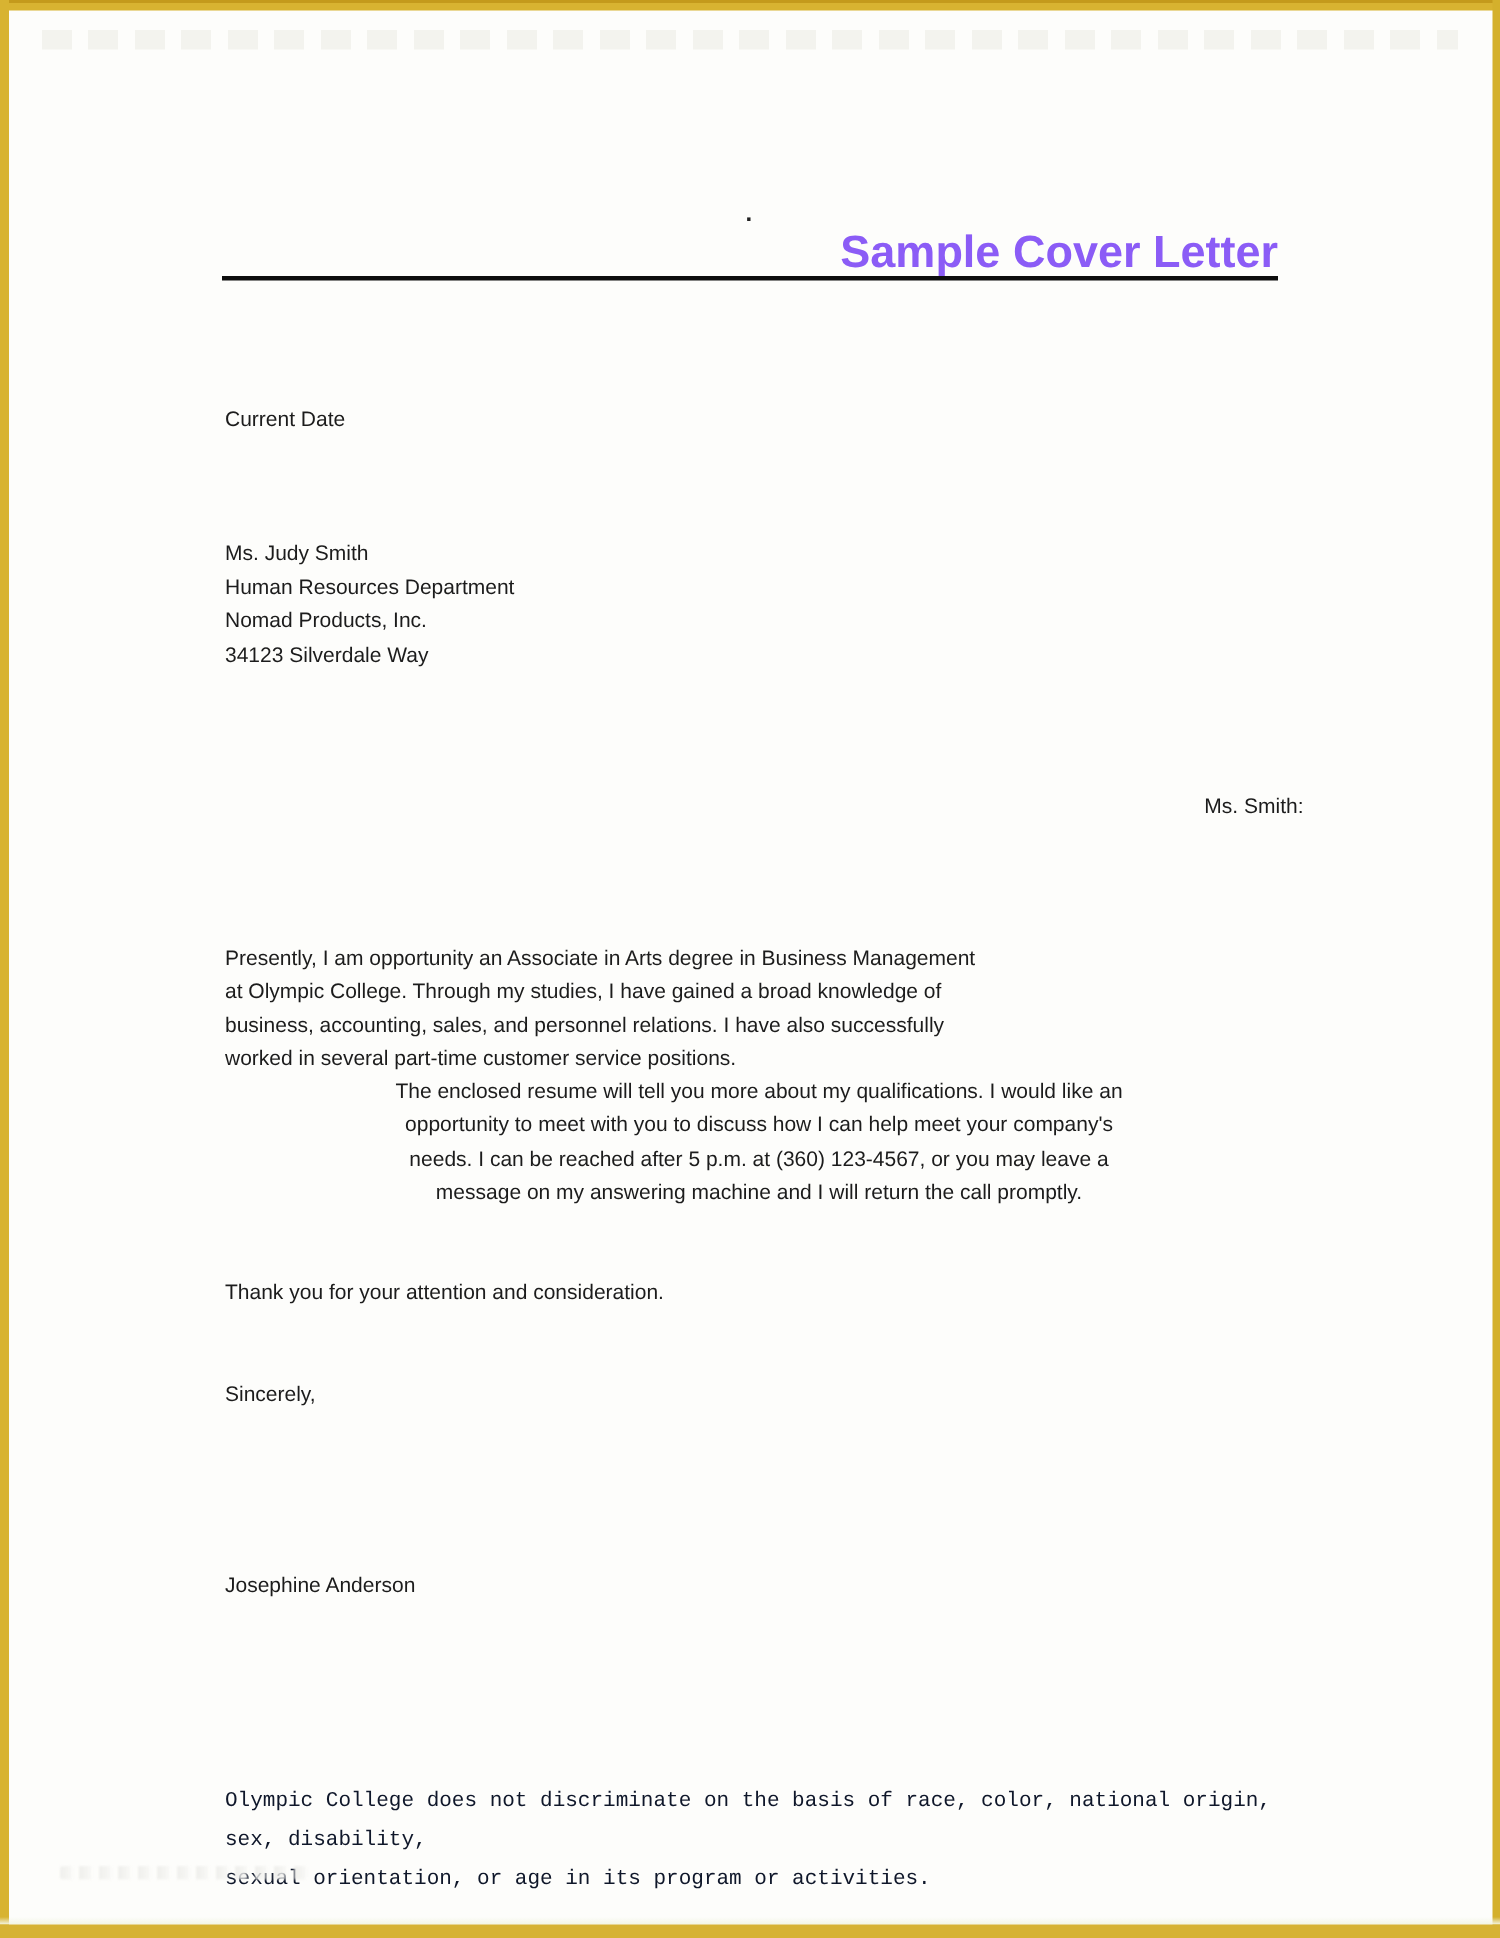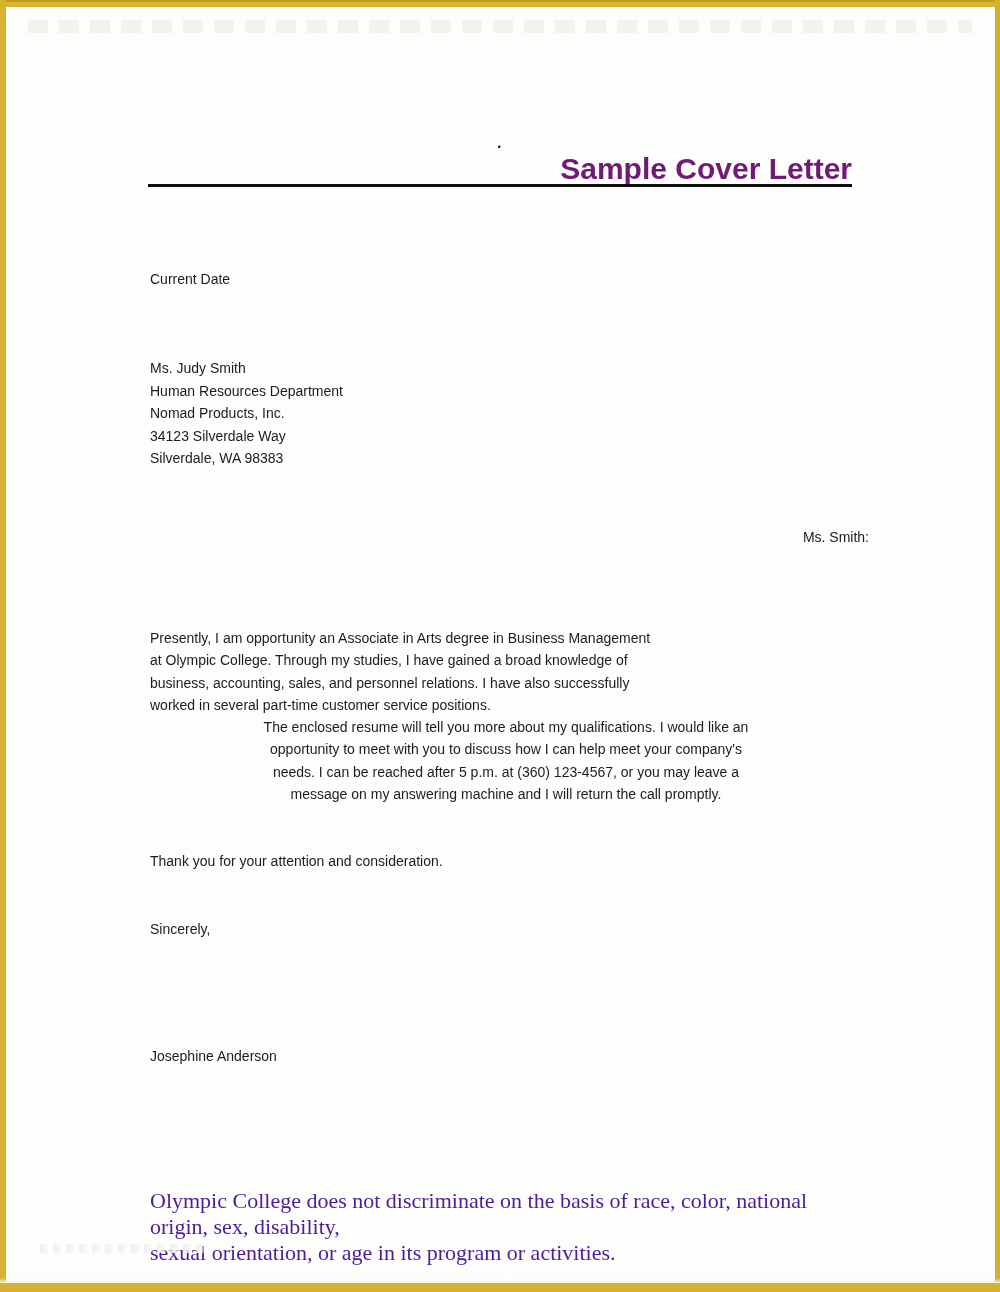--- a/index.html
+++ b/index.html
@@ -31,42 +31,42 @@
   }
   
   .stray-dot {
     position: absolute; top: 134px; left: 497px;
     font-size: 16px; font-weight: bold; color: #222;
   }
   .title {
     position: absolute; top: 152px; right: 148px; left: 148px; margin: 0;
     text-align: right;
     font-size: 30px; font-weight: bold; letter-spacing: 0px;
-    color: #701a75;
+    color: #8b5cf6;
   }
   .title-rule {
     position: absolute; top: 184px; left: 148px; width: 704px; height: 3px;
     background: #0d0d0d;
   }
   
   .block { position: absolute; left: 150px; width: 712px; font-size: 14px; line-height: 22.4px; }
   .line { display: block; }
   .date-line      { top: 268px; }
   .recipient      { top: 357px; line-height: 22.5px; }
   .salutation     { top: 526px; left: 157px; text-align: right; }
   .para-1         { top: 559px; }
   .para-2         { top: 627px; }
   .para-3         { top: 716px; text-align: center; }
   .para-4         { top: 850px; }
   .closing        { top: 918px; }
   .signature      { top: 1008px; margin-top: 37px; }
   .footer {
     top: 1188px; left: 150px; width: 720px;
-    font-family: Liberation Serif, serif;
-    font-size: 22px; line-height: 26px; color: #4c1d95;
+    font-family: Liberation Mono, monospace;
+    font-size: 14px; line-height: 26px; color: #0f172a;
   }
   
   .watermark {
     position: absolute; top: 1244px; left: 40px; width: 165px; height: 9px;
     background: repeating-linear-gradient(90deg, #ededea 0px, #f4f4f1 6px, rgba(0,0,0,0) 9px, rgba(0,0,0,0) 13px);
     filter: blur(0.6px);
     border-radius: 2px;
     opacity: 0.8;
   }
 </style>
@@ -88,21 +88,20 @@
   <h1 class="title">Sample Cover Letter</h1>
   <div class="title-rule"></div>
 
   <div class="block date-line">Current Date</div>
 
   <div class="block recipient">
     <span class="line">Ms. Judy Smith</span>
     <span class="line">Human Resources Department</span>
     <span class="line">Nomad Products, Inc.</span>
     <span class="line">34123 Silverdale Way</span>
-    <span class="line">Silverdale, WA 98383</span>
   </div>
 
   <div class="block salutation">Ms. Smith:</div>
 
   <div class="block para-1">
   </div>
 
   <div class="block para-2">
     <span class="line">Presently, I am opportunity an Associate in Arts degree in Business Management</span>
     <span class="line">at Olympic College.  Through my studies, I have gained a broad knowledge of</span>

